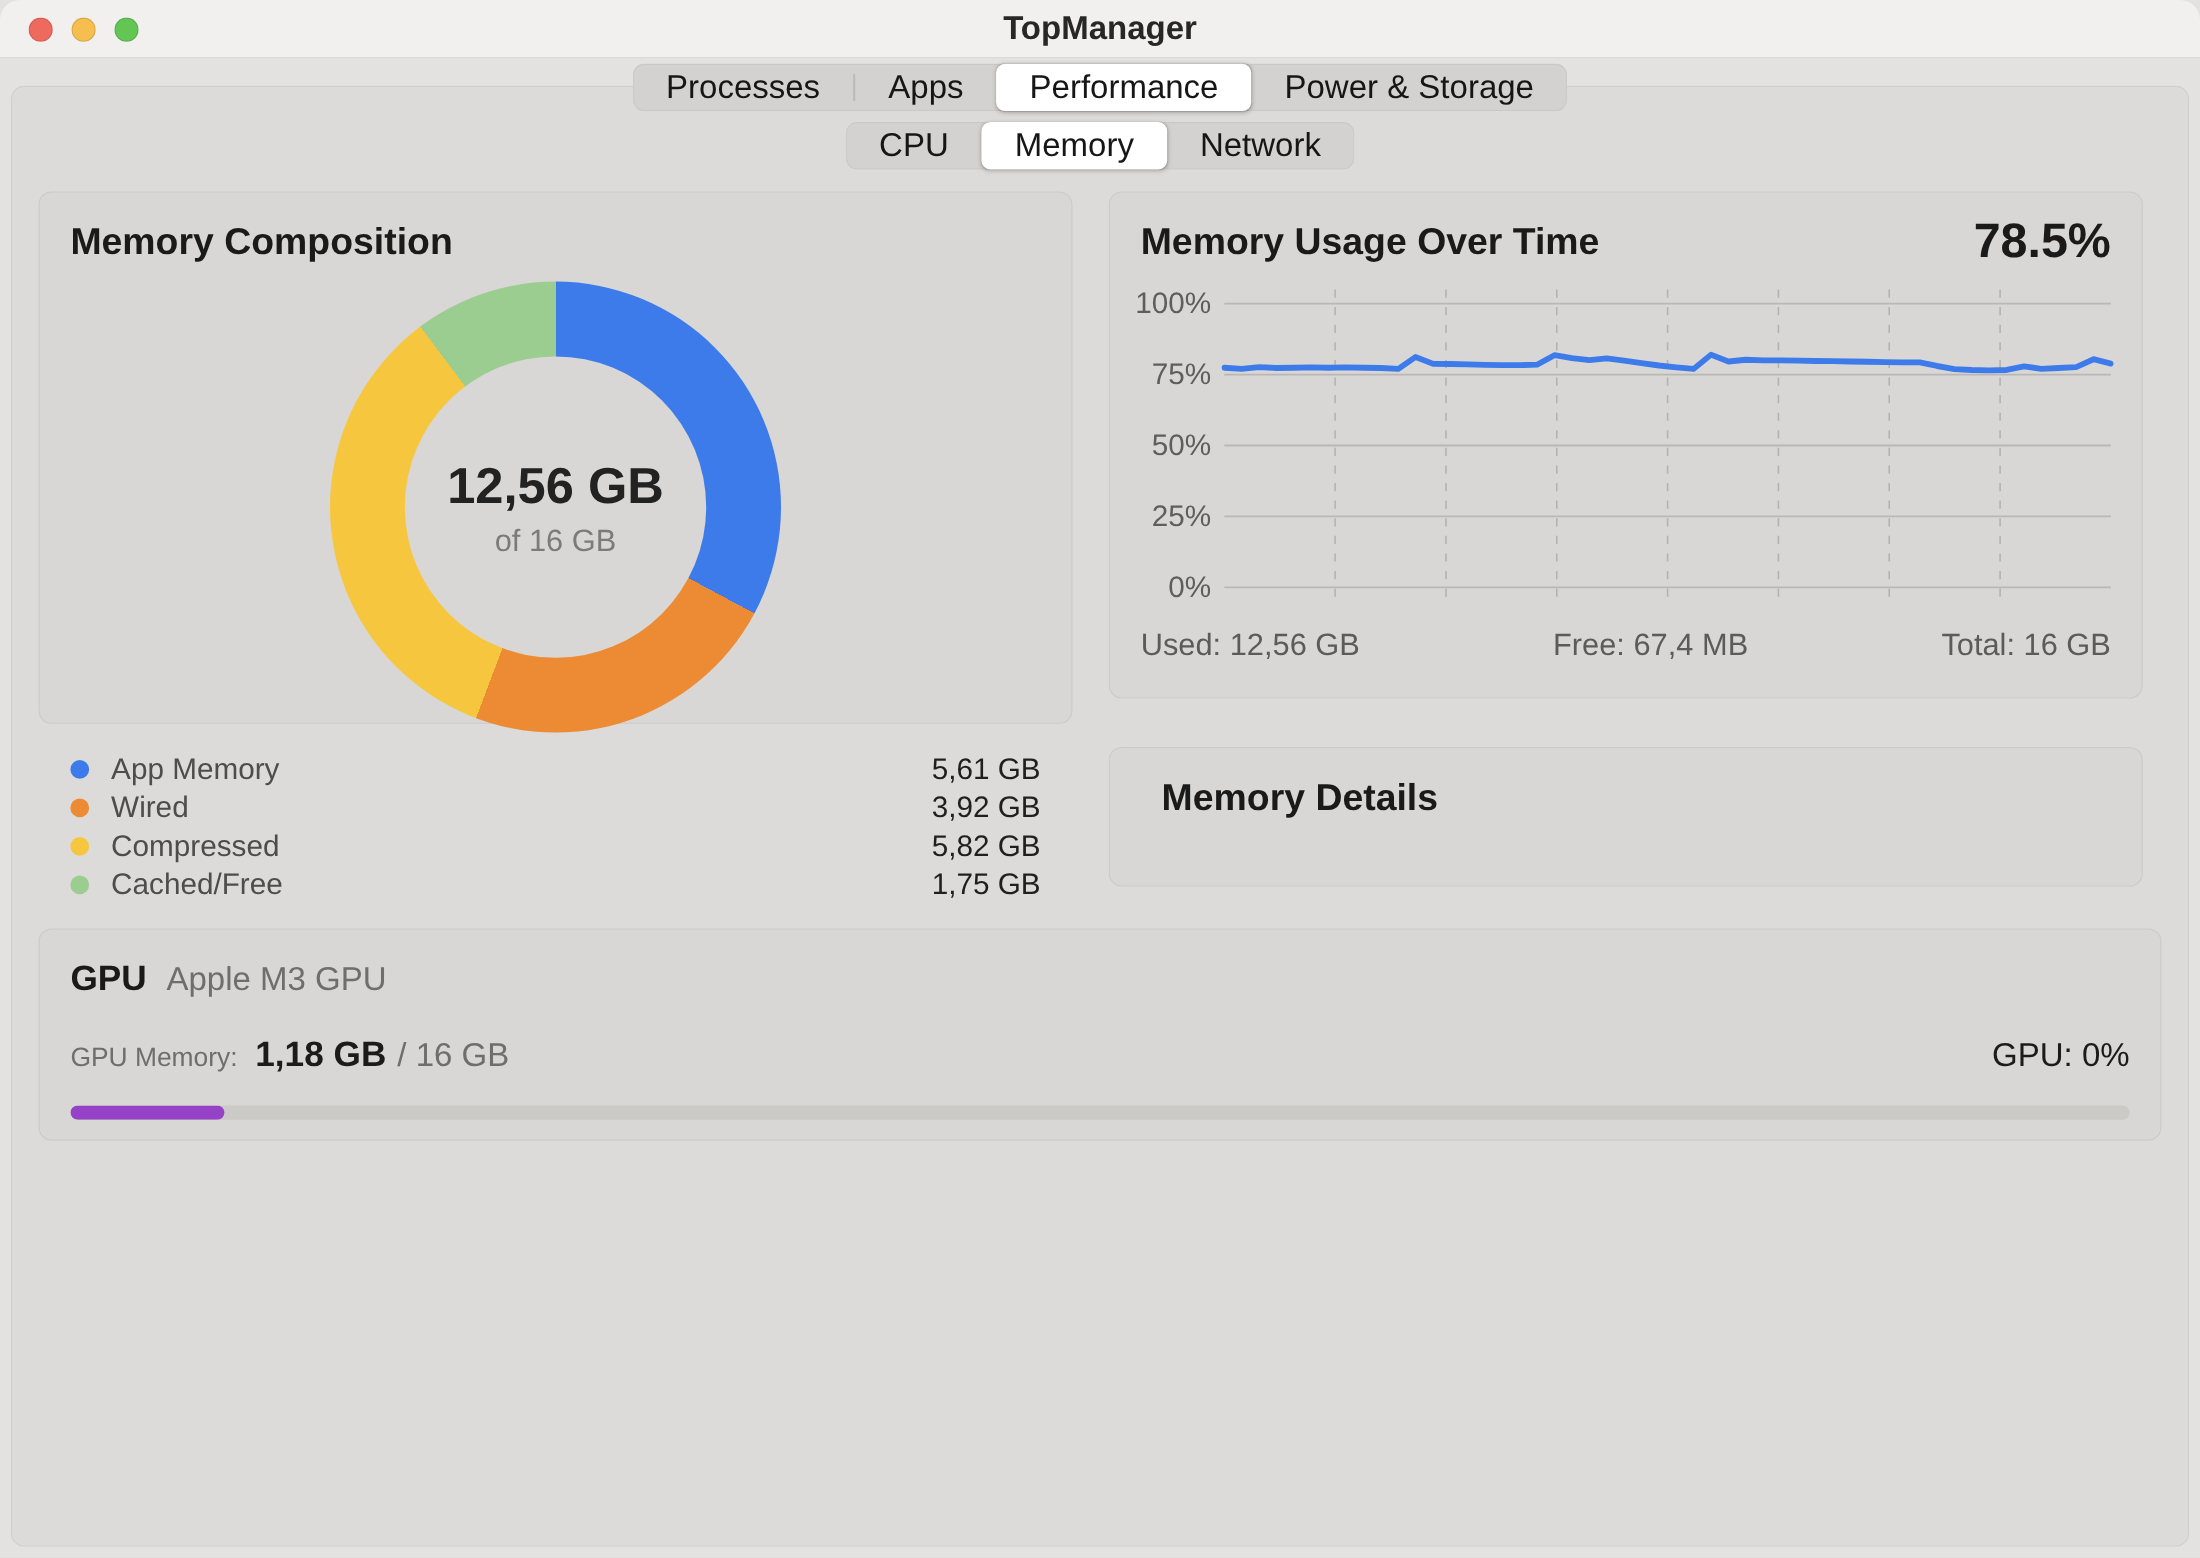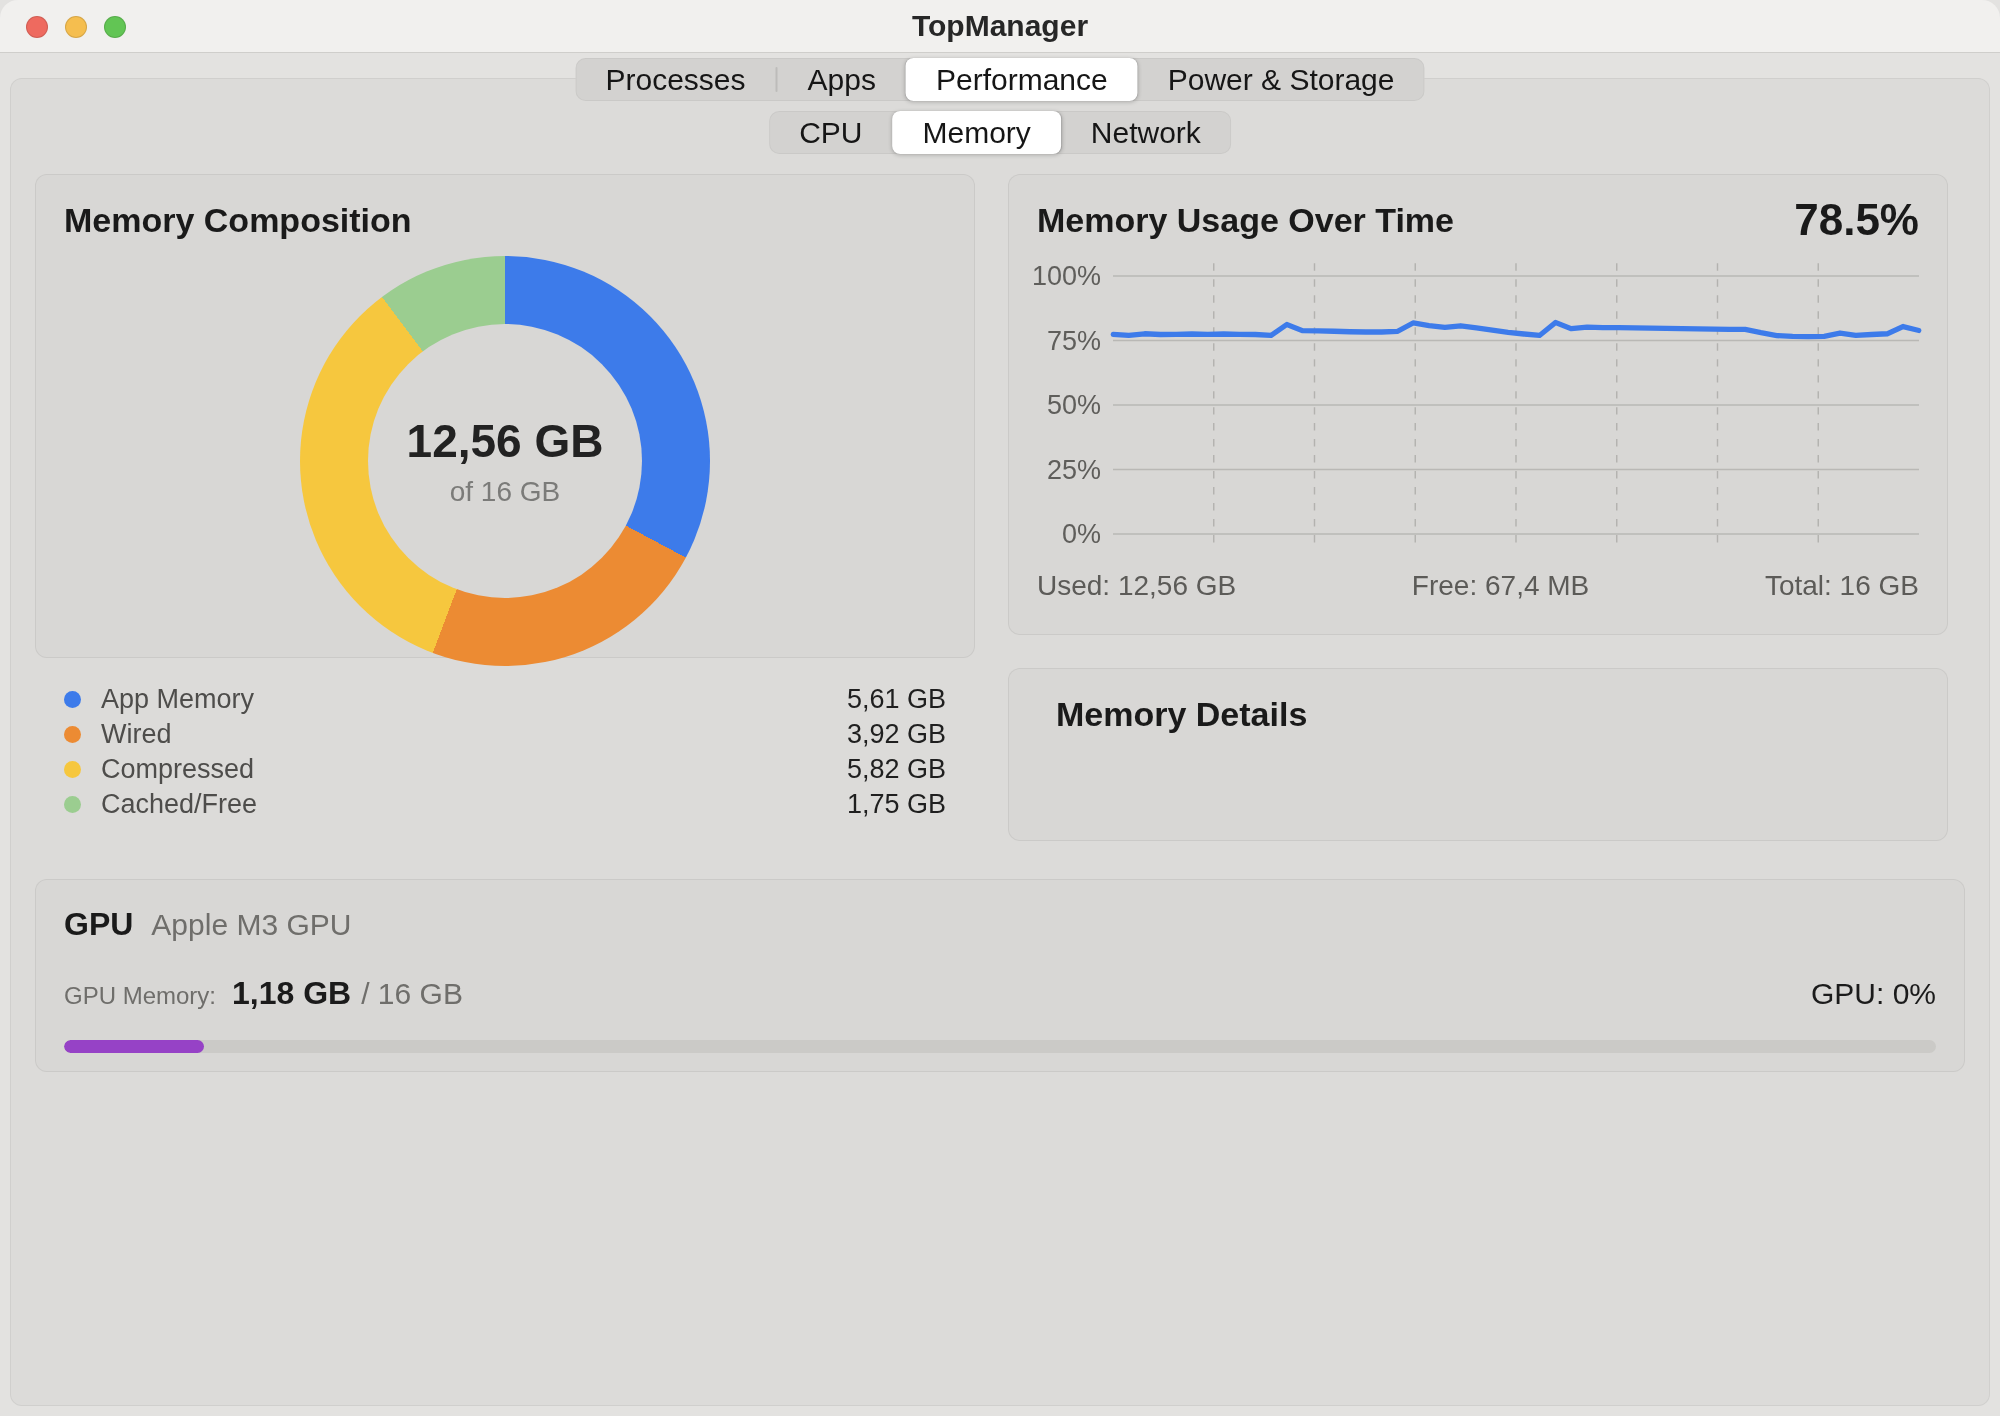--- a/index.html
+++ b/index.html
@@ -76,21 +76,21 @@
   .ylabels span:nth-child(1){ top:0; }
   .ylabels span:nth-child(2){ top:25%; }
   .ylabels span:nth-child(3){ top:50%; }
   .ylabels span:nth-child(4){ top:75%; }
   .ylabels span:nth-child(5){ top:100%; }
   .plot { flex:1; position:relative; }
   .plot svg { position:absolute; inset:0; width:100%; height:100%; overflow:visible; }
   .usage-foot { display:flex; justify-content:space-between; margin-top:36px;
                 font-size:28px; color:#5C5B58; }
   
-  .details-card { height:173px; margin-top:33px;padding-left:47px; }
+  .details-card { height:127px; margin-top:44px;padding-left:47px; }
   .stats-row { display:flex; gap:56px; margin-top:22px; }
   .stat-label { font-size:27px; color:#77766F; }
   .stat-value { font-size:34px; font-weight:600; color:#1B1B1B; margin-top:8px; }
   
   .gpu-card { margin-top:38px; height:193px; }
   .gpu-head { display:flex; align-items:baseline; gap:18px; }
   .gpu-label { font-size:32px; font-weight:700; color:#1A1A1A; }
   .gpu-name { font-size:30px; color:#6F6E6B; }
   .gpu-row { display:flex; align-items:baseline; margin-top:32px; }
   .gpu-mem-label { font-size:24px; color:#6F6E6B; margin-right:16px; }

